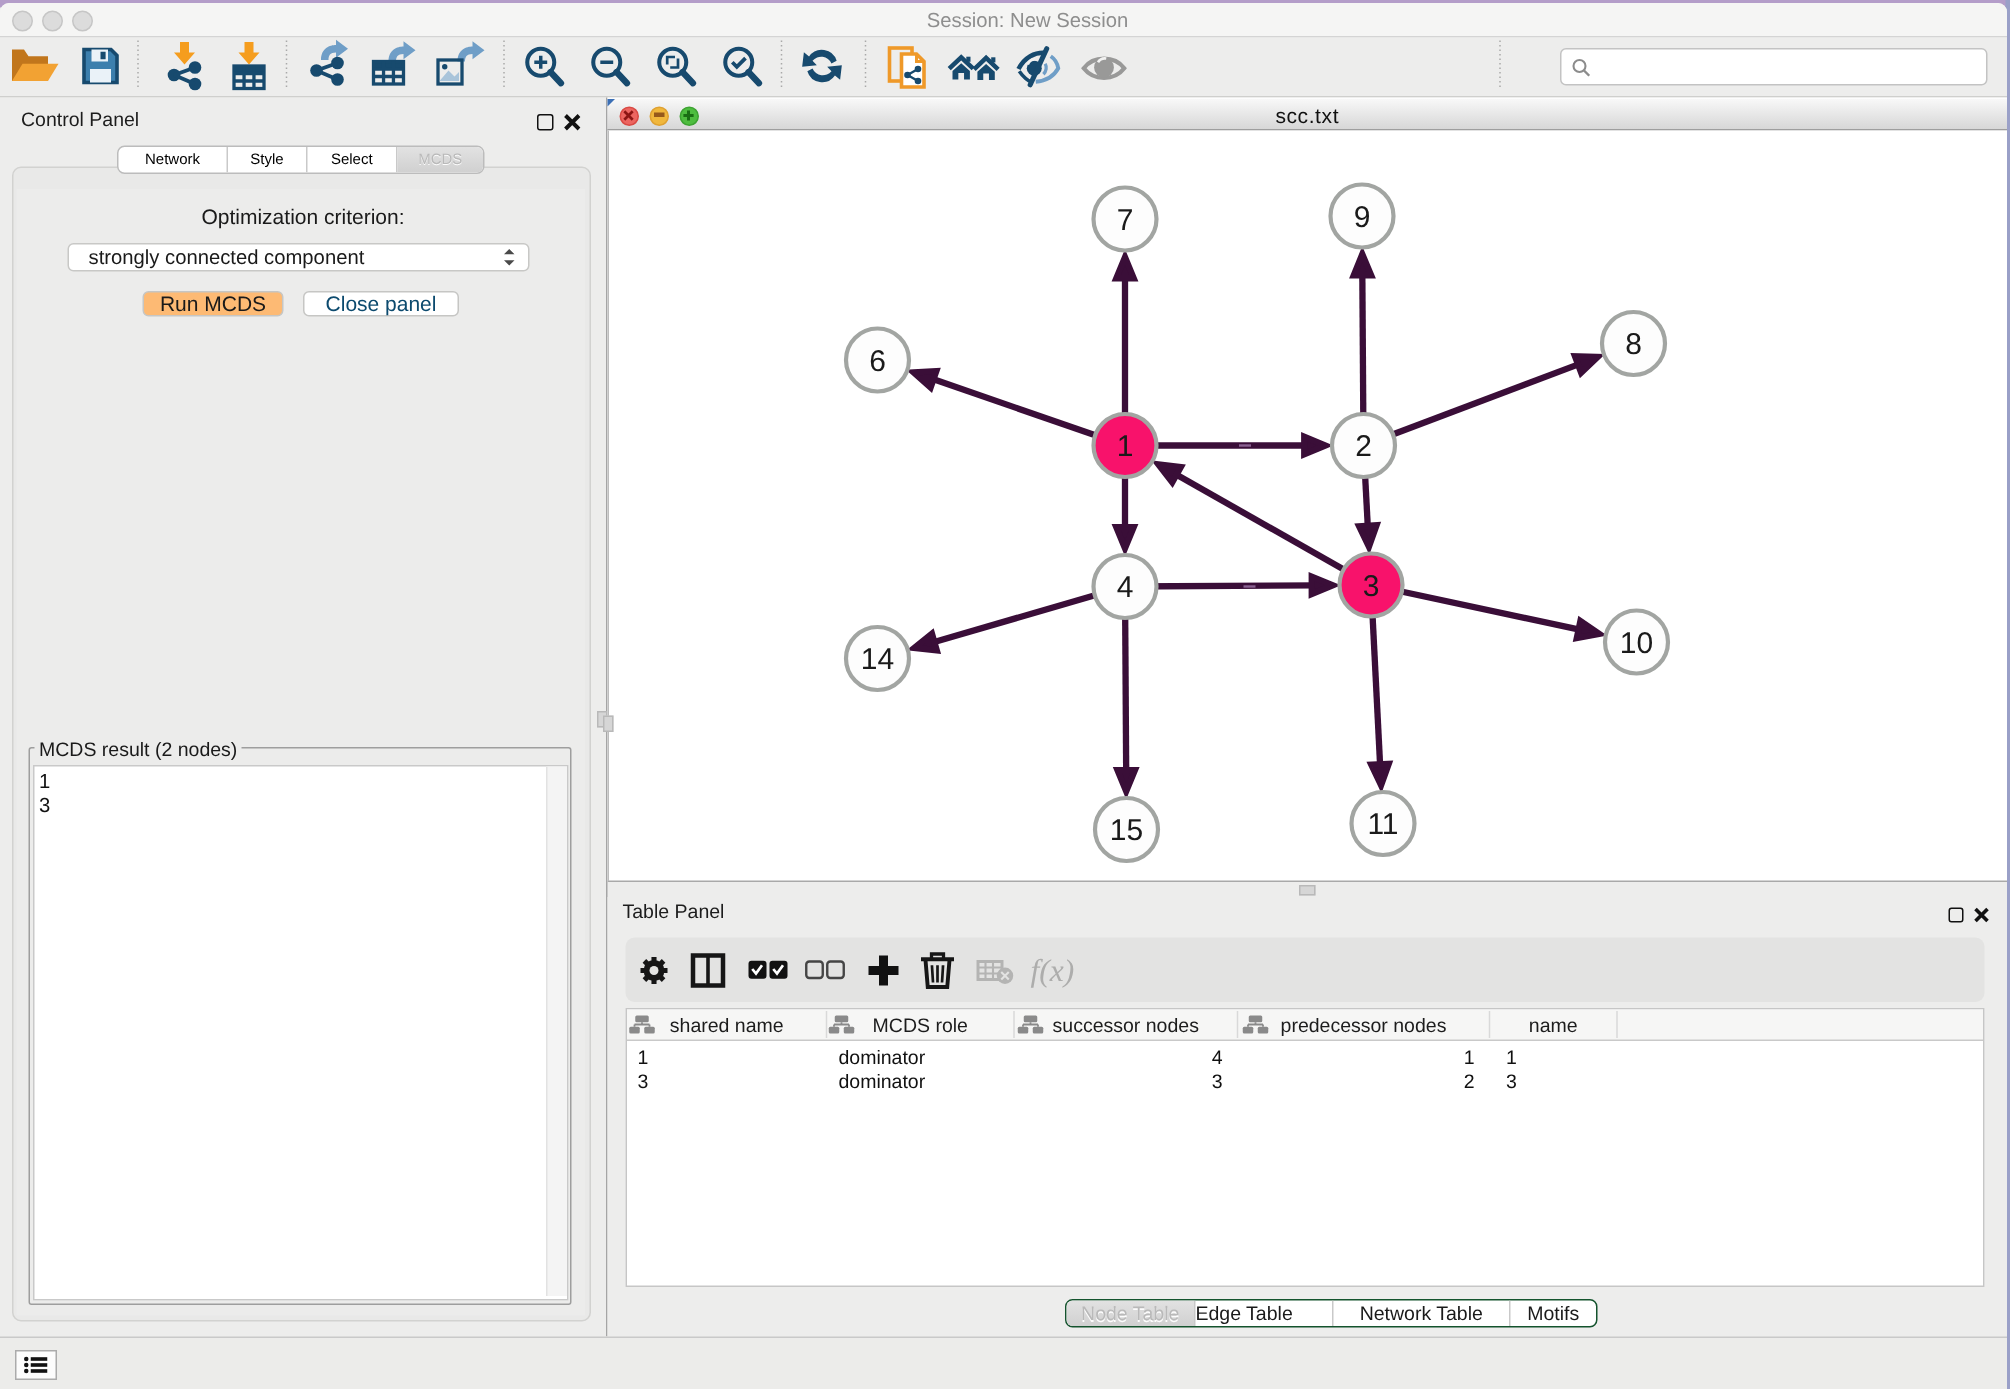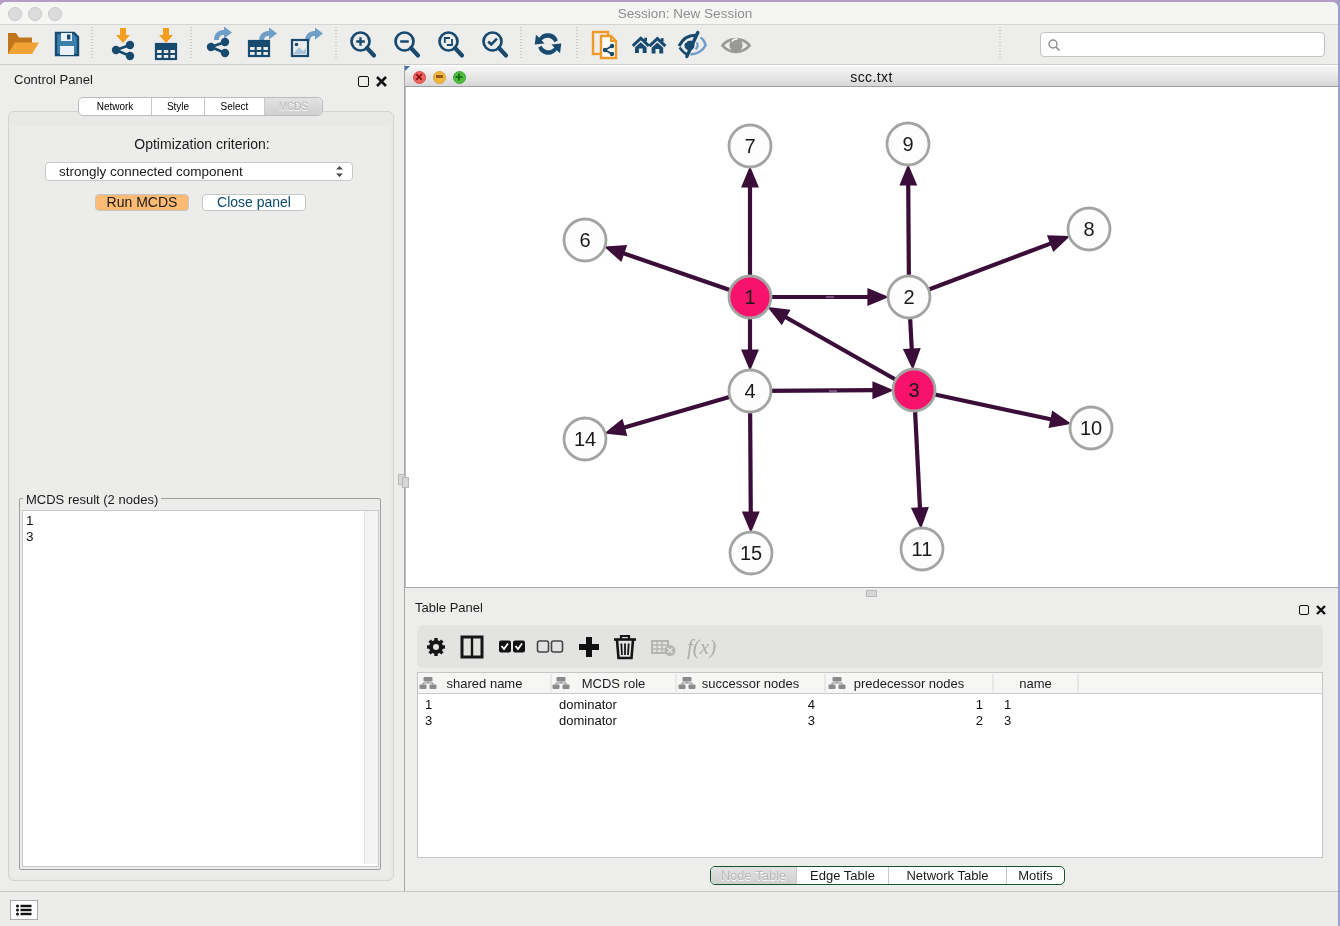--- a/index.html
+++ b/index.html
@@ -406,21 +406,21 @@
         <div class="abs" style="left:7px;top:19px;">3</div>
         <div class="abs" style="left:141px;top:19px;">dominator</div>
         <div class="abs" style="left:327px;top:19px;width:70px;text-align:right;">3</div>
         <div class="abs" style="left:495px;top:19px;width:70px;text-align:right;">2</div>
         <div class="abs" style="left:586px;top:19px;">3</div>
       </div>
     </div>
 
     <div class="abs" style="left:292px;top:268px;height:17px;display:flex;font-size:13px;border:1px solid #14532d;border-radius:5px;overflow:hidden;background:#fff;margin-left:13px;">
       <div style="width:85px;line-height:17px;text-align:center;background:linear-gradient(#e2e2e2,#d0d0d0);color:#b9b9b9;text-shadow:0 1px 0 #fdfdfd;border-right:1px solid #c9c9c9;">Node Table</div>
-      <div style="width:91px;line-height:17px;text-align:center;border-right:1px solid #c9c9c9;color:#1a1a1a;">Edge Table</div>
+      <div style="width:91px;line-height:17px;text-align:left;border-right:1px solid #c9c9c9;color:#1a1a1a;">Edge Table</div>
       <div style="width:117px;line-height:17px;text-align:center;border-right:1px solid #c9c9c9;color:#1a1a1a;">Network Table</div>
       <div style="width:57px;line-height:17px;text-align:center;color:#1a1a1a;">Motifs</div>
     </div>
   </div>
 
   <div id="statusbar" class="abs" style="left:0;top:889px;width:1338px;height:35px;background:#ececea;border-top:1px solid #c9c9c9;">
     <div class="abs" style="left:10px;top:8px;width:26px;height:18px;background:#fcfcfc;border:1px solid #ababab;">
       <svg class="abs" style="left:5px;top:3px" width="16" height="12" viewBox="0 0 16 12">
         <g fill="#111">
             <circle cx="1.5" cy="2" r="1.5"></circle>

